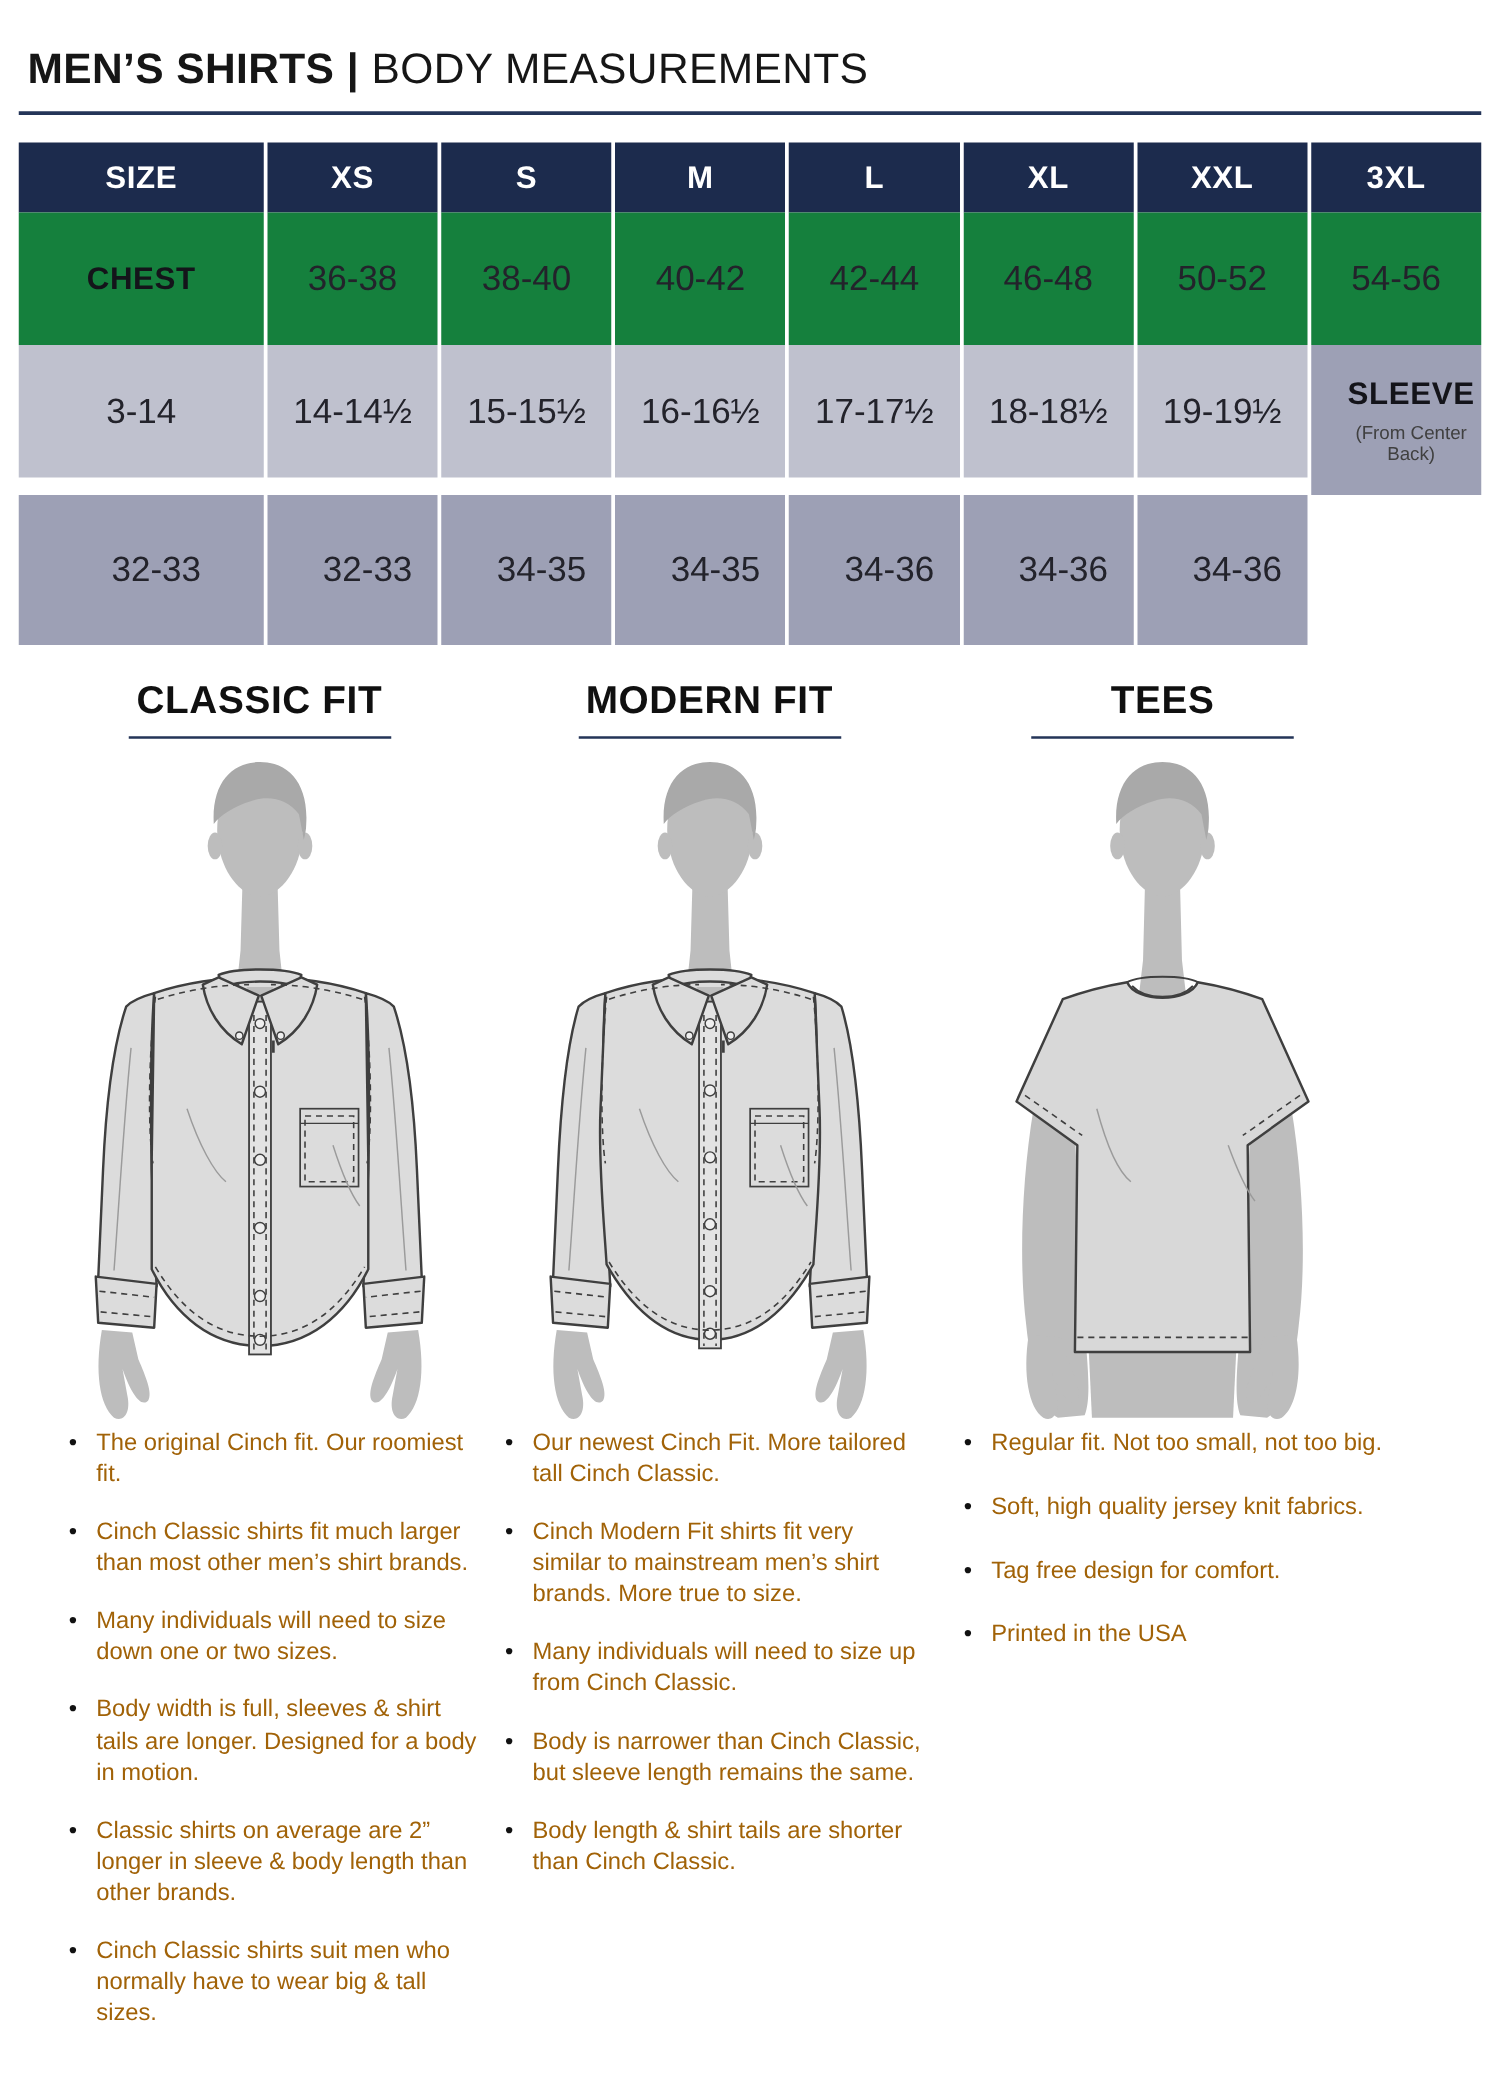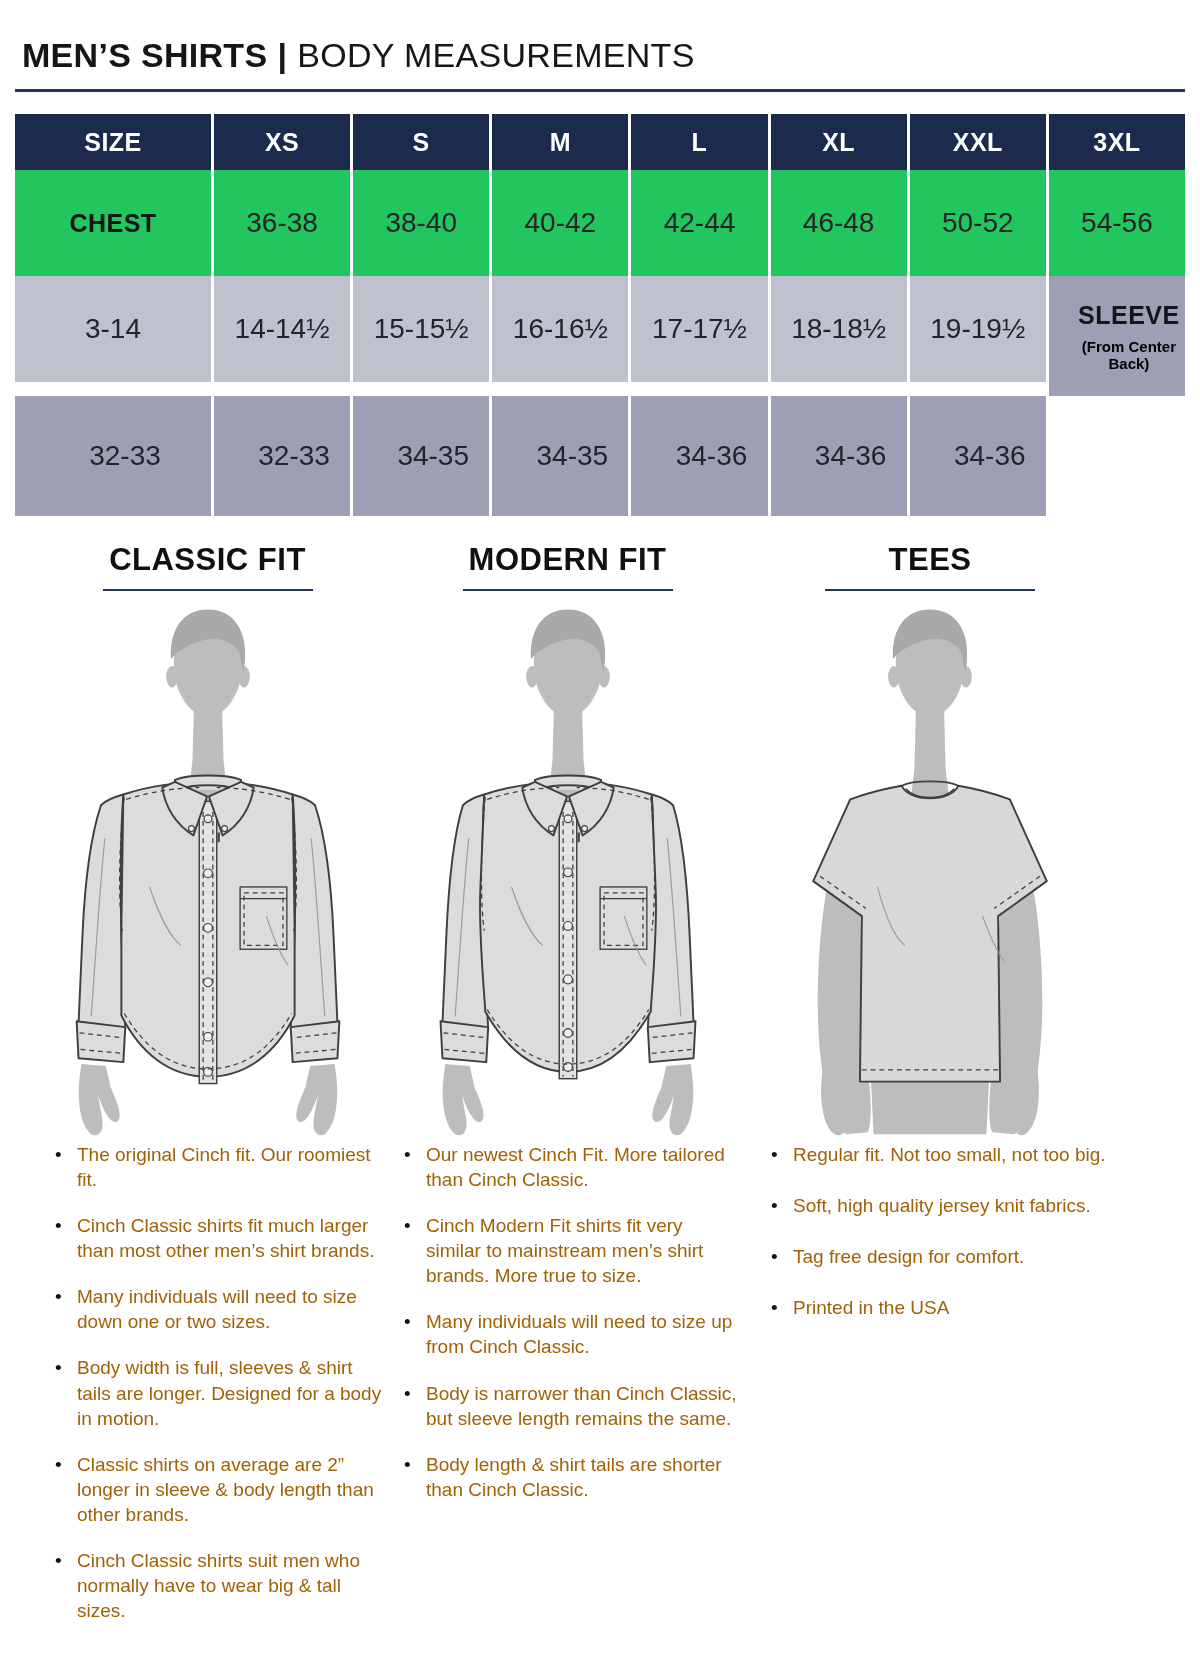--- a/index.html
+++ b/index.html
@@ -21,25 +21,25 @@
   
   .size-table {
     margin:22px 15px 0 15px;
     display:grid;
     grid-template-columns:196px repeat(7, 1fr);
     column-gap:3px; row-gap:0;
     background:#ffffff;
   }
   .cell { display:flex; align-items:center; justify-content:center; text-align:center; }
   .cell.head { background:#1c2b4d; color:#ffffff; font-weight:700; height:56px; font-size:25px; letter-spacing:.5px; }
-  .cell.r0 { background:#22c55e; height:106px; }
+  .cell.r0 { background:#15803d; height:106px; }
   .cell.r1 { background:#bfc1ce; height:106px; }
   .cell.r2 { background:#9da0b5; height:120px;padding-left:24px; }
   .cell.label { font-weight:700; font-size:25px; color:#14141a; flex-direction:column; letter-spacing:.5px; }
-  .cell.label .sub { font-weight:700; font-size:15px; letter-spacing:0; margin-top:8px; color:#000000; }
+  .cell.label .sub { font-weight:400; font-size:15px; letter-spacing:0; margin-top:8px; color:#404040; }
   .cell.value { font-size:28px; color:#23232b; }
 
   
   .sections { display:flex; margin:26px 0 0 25px; }
   .section { display:flex; flex-direction:column; }
   .section.c1 { width:365px; }
   .section.c2 { width:355px; }
   .section.c3 { width:370px; }
   .section-title { font-size:31px; font-weight:700; letter-spacing:.5px; color:#101010; text-align:center; }
   .section-underline { width:210px; height:2px; background:#243558; margin:11px auto 0 auto; }
@@ -264,21 +264,21 @@
         <path class="stitch" d="M67,426 C88,460 114,482 150,482 C186,482 212,460 233,426"></path>
         <path class="crease" d="M48,250 C42,310 38,380 34,433"></path>
         <path class="crease" d="M252,250 C258,310 262,380 266,433"></path>
         <path class="crease" d="M92,300 C102,330 114,352 124,360"></path>
         <path class="crease" d="M208,330 C216,355 224,372 230,380"></path>
       </svg>
     </div>
     <div class="bullets">
       <div class="bullet">
           <span class="dot">•</span>
-          <span class="txt">Our newest Cinch Fit. More tailored than Cinch Classic.</span>
+          <span class="txt">Our newest Cinch Fit. More tailored tall Cinch Classic.</span>
         </div>
       <div class="bullet">
           <span class="dot">•</span>
           <span class="txt">Cinch Modern Fit shirts fit very similar to mainstream men’s shirt brands. More true to size.</span>
         </div>
       <div class="bullet">
           <span class="dot">•</span>
           <span class="txt">Many individuals will need to size up from Cinch Classic.</span>
         </div>
       <div class="bullet">

